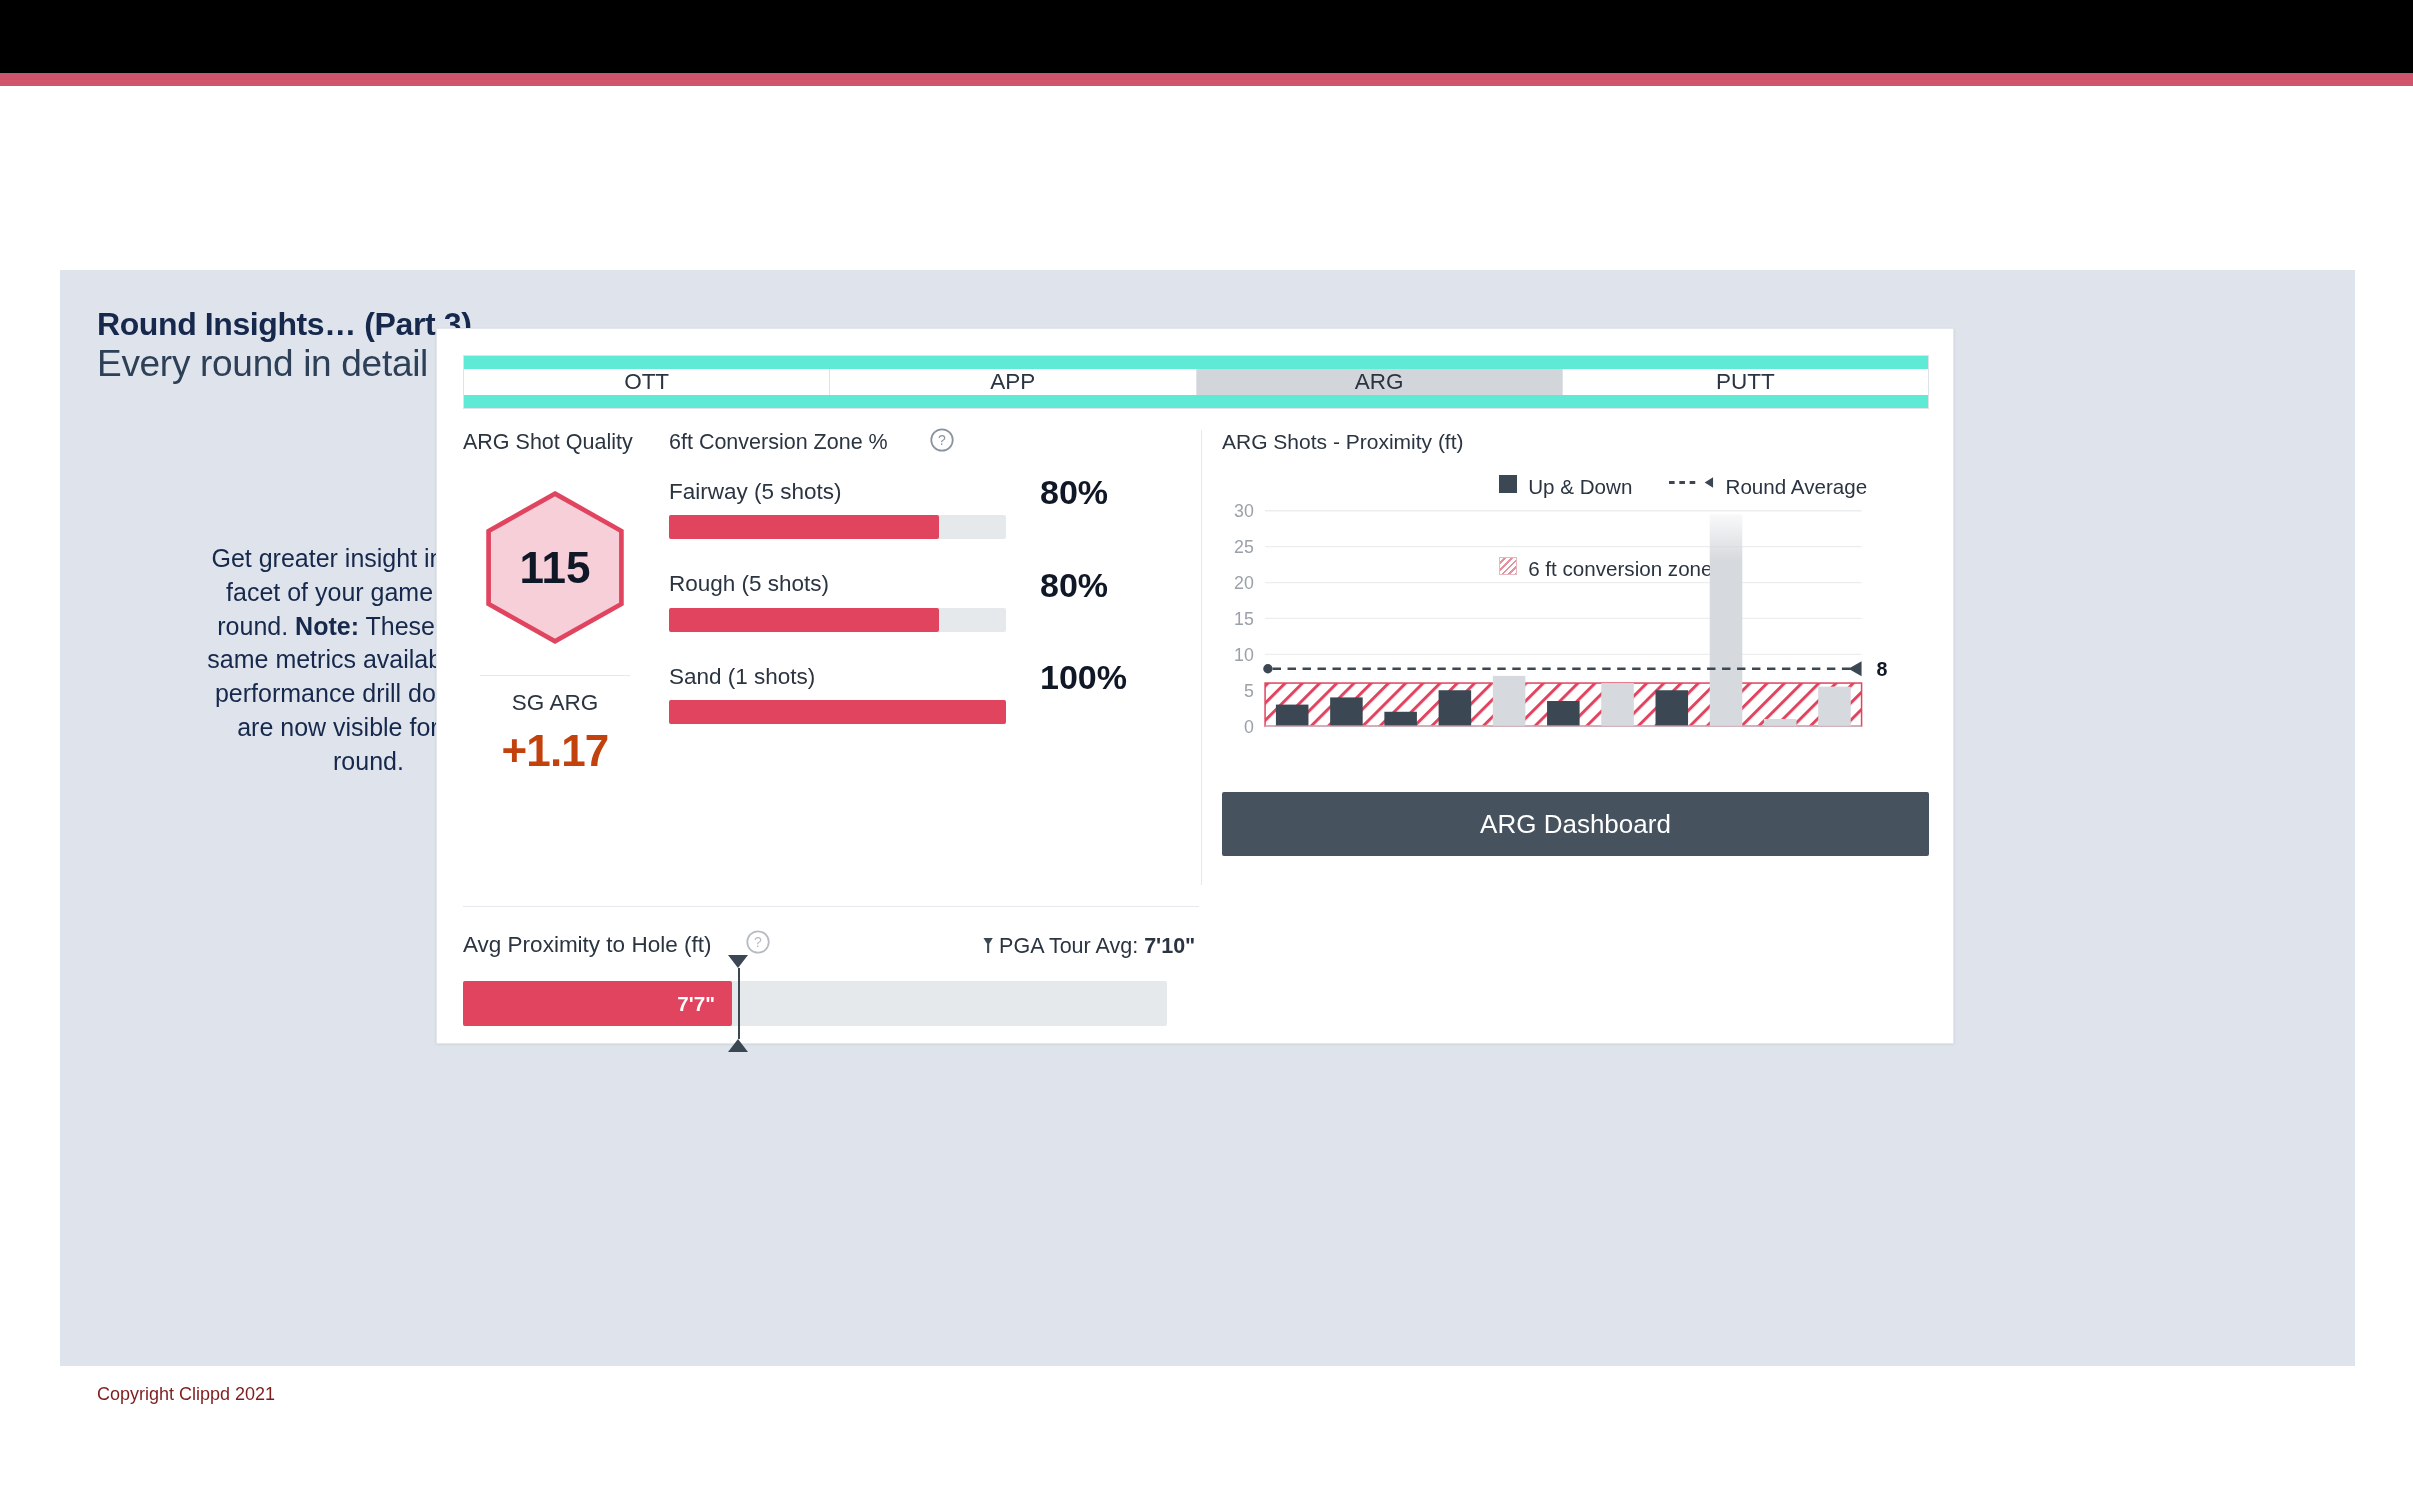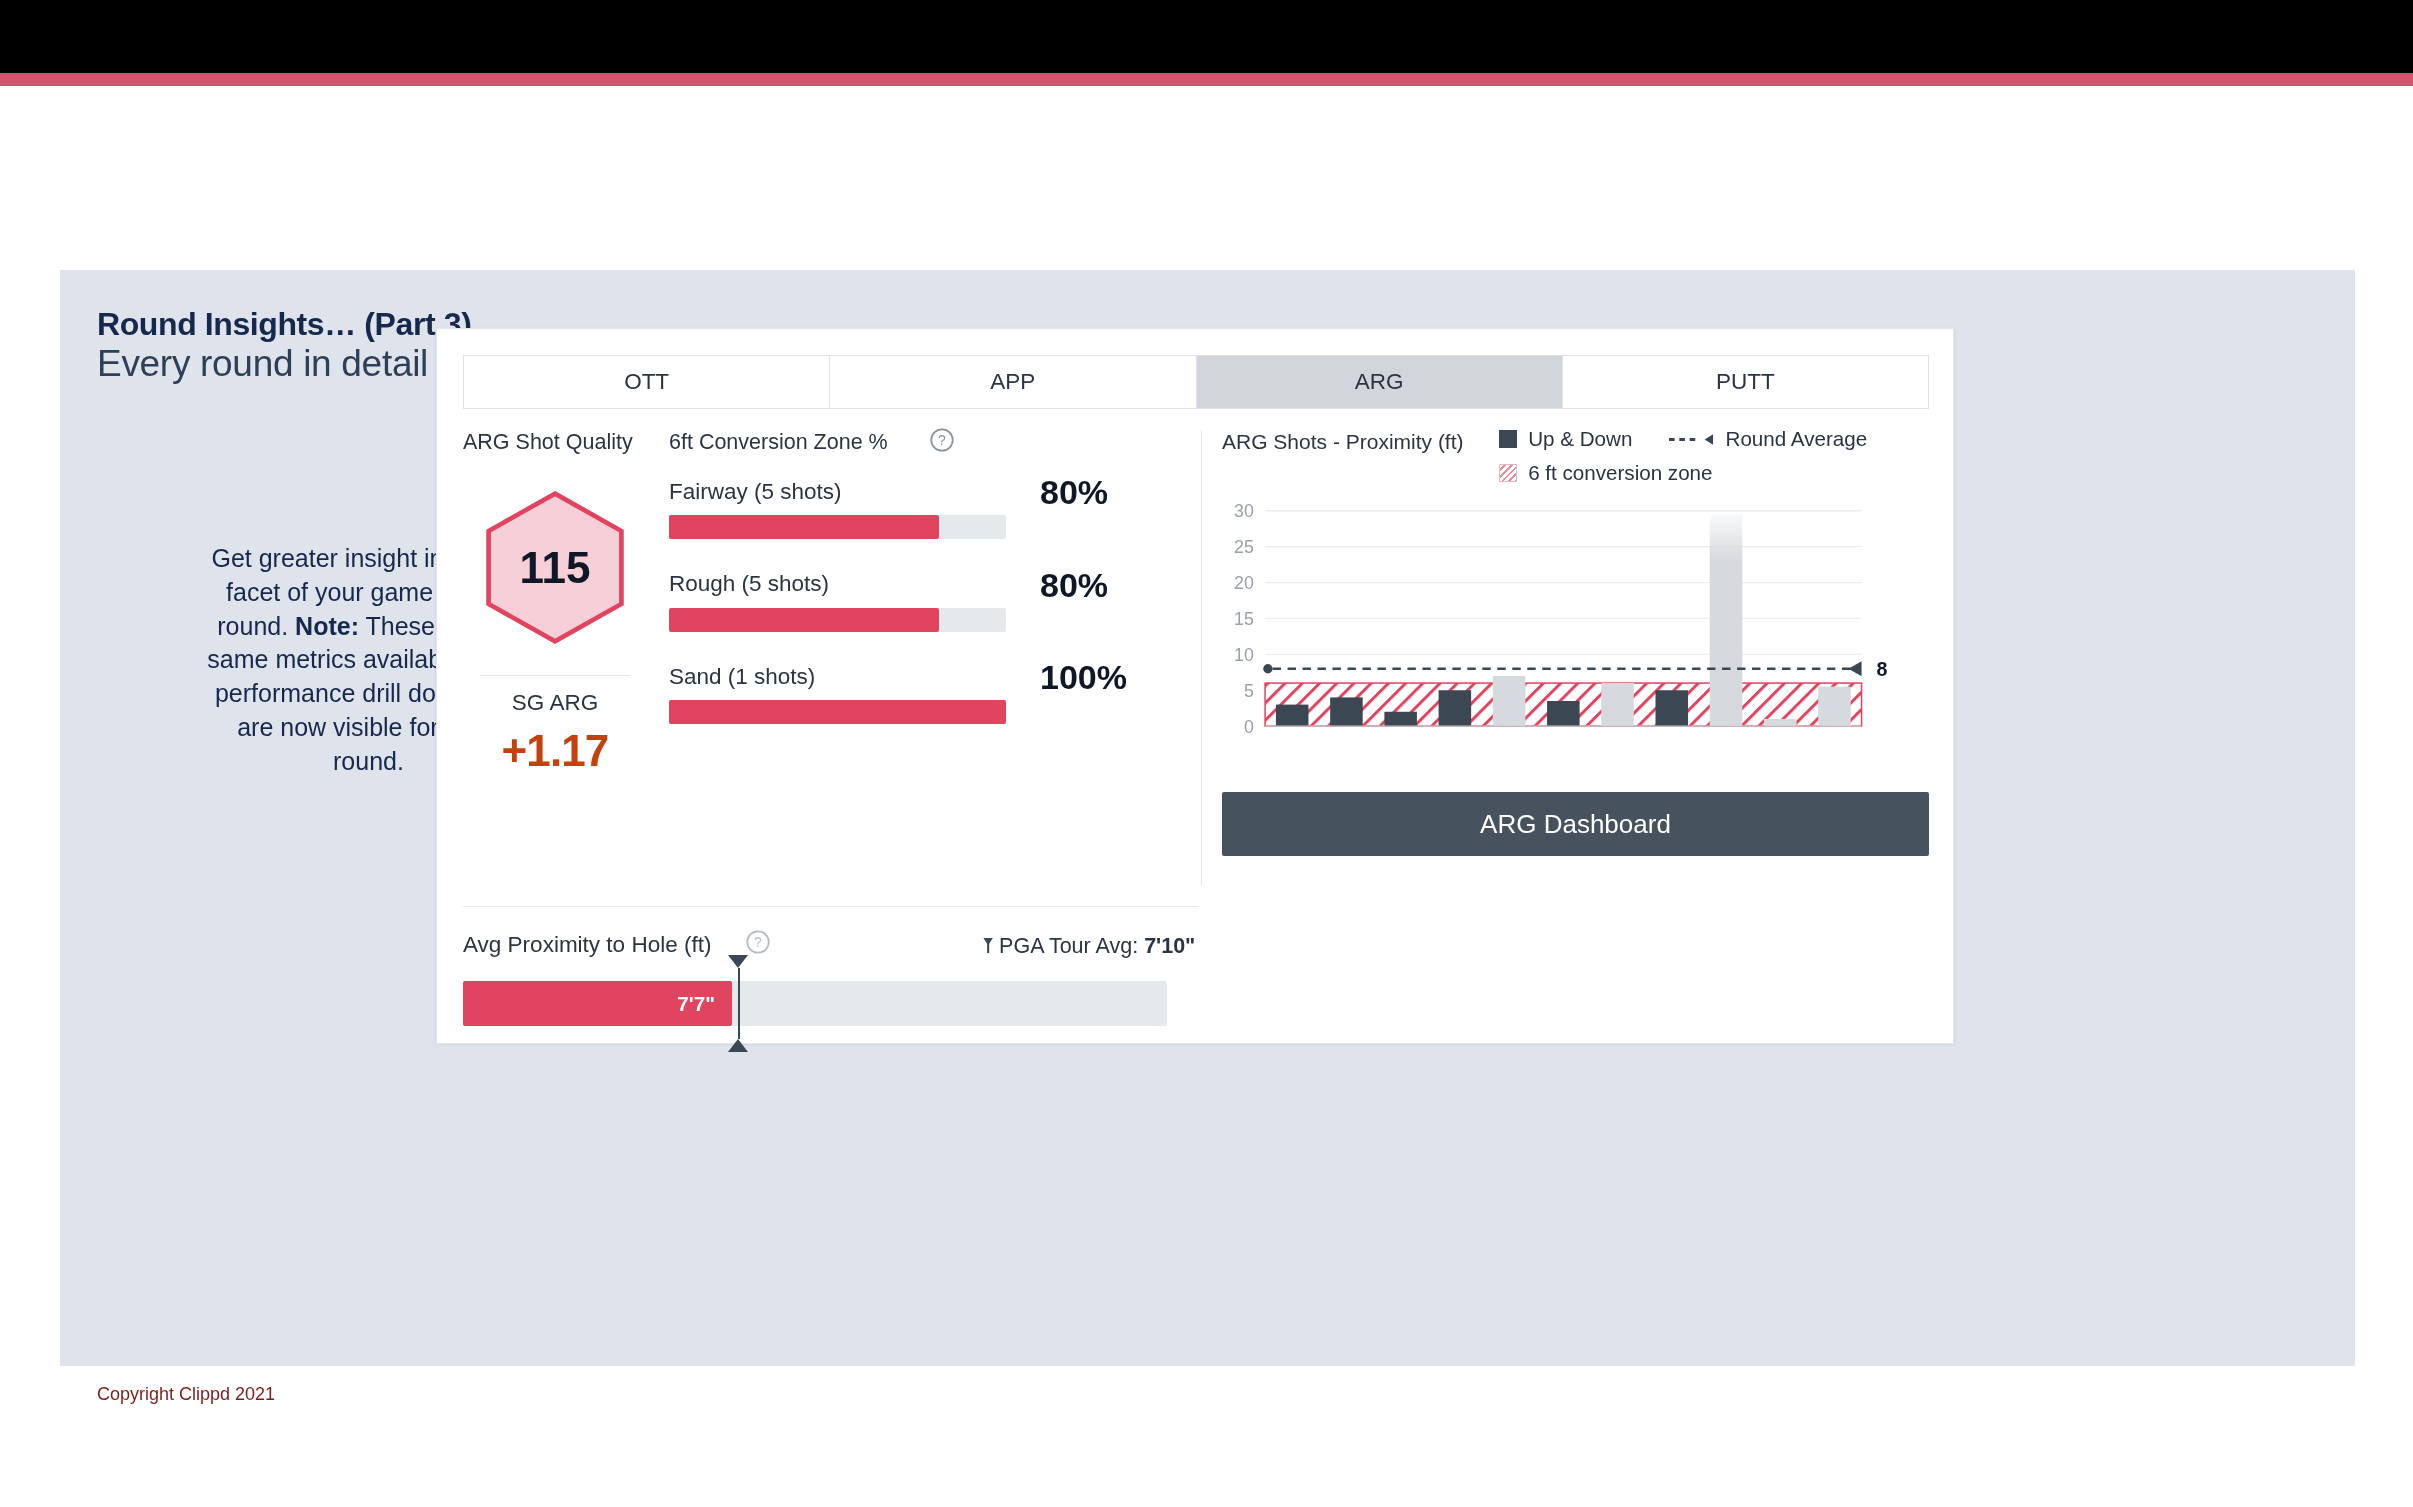--- a/index.html
+++ b/index.html
@@ -36,21 +36,21 @@
   #left-copy b { font-weight:700; }
 
   #footer-copy { position:absolute; left:37px; bottom:-39px; font-size:18px; color:#7f1d1d; }
 
   
   #app-card { position:absolute; left:376px; top:58px; width:1518px; height:716px;
               background:#fff; border:0.9px solid #e3e6ea; box-shadow:0 0.9px 2.8px rgba(0,0,0,.10); }
 
   
   #tabbar { position:absolute; left:26px; top:26px; width:1466px; height:54px;
-            border:0.9px solid #dfe2e6; display:flex; background:#a3a3a3; }
+            border:0.9px solid #dfe2e6; display:flex; background:#5eead4;align-items:center; }
   .tab { flex:1; display:flex; align-items:center; justify-content:center;
          font-size:22.5px; color:#2b3441; border-right:0.9px solid #dfe2e6; background:#fff; }
   .tab:last-child { border-right:none; }
   .tab.active { background:#d2d6db; }
 
   
   #panel-left { position:absolute; left:26px; top:101px; width:736px; height:579px; }
   #vdivider { position:absolute; left:764px; top:101px; width:0.9px; height:455px; background:#e6e9ec; }
   #panel-right { position:absolute; left:785px; top:101px; width:707px; height:579px; }
 
@@ -85,21 +85,21 @@
                color:#fff; font-size:20.6px; font-weight:600; }
   #prox-marker { position:absolute; left:274px; top:-13px; width:2.8px; height:71px; background:#3c4754; }
   .prox-tri { position:absolute; width:0; height:0; border-left:10.3px solid transparent; border-right:10.3px solid transparent; }
   #prox-tri-top { left:265px; top:-26px; border-top:13px solid #3c4754; }
   #prox-tri-bot { left:265px; top:58px; border-bottom:13px solid #3c4754; }
 
   
   #chart-title { position:absolute; left:0; top:0; font-size:21px; color:#2b3441; }
   #legend { position:absolute; left:277px; top:-2.8px; width:440px; }
   .leg-row { display:flex; align-items:center; margin-bottom:9.4px; }
-  .leg-item { display:flex; align-items:center; margin-right:37px; }
+  .leg-item { display:flex; align-items:flex-start; margin-right:37px;margin-top:48px; }
   .leg-sq { width:18px; height:18px; margin-right:11.2px; }
   .leg-sq.dark { background:#3c4754; }
   .leg-sq.hatch { border:0.9px solid #e8b8c2;
       background:repeating-linear-gradient(135deg,#fff 0 2.8px,#e3909f 2.8px 4.7px); }
   .leg-txt { font-size:20.6px; color:#2b3441; }
   #leg-dash { display:flex; align-items:center; margin-right:11.2px; }
 
   #chart-box { position:absolute; left:0; top:73px; width:707px; height:244px; }
   #dash-btn { position:absolute; left:0; top:362px; width:707px; height:64px; background:#46535f;
               display:flex; align-items:center; justify-content:center;

